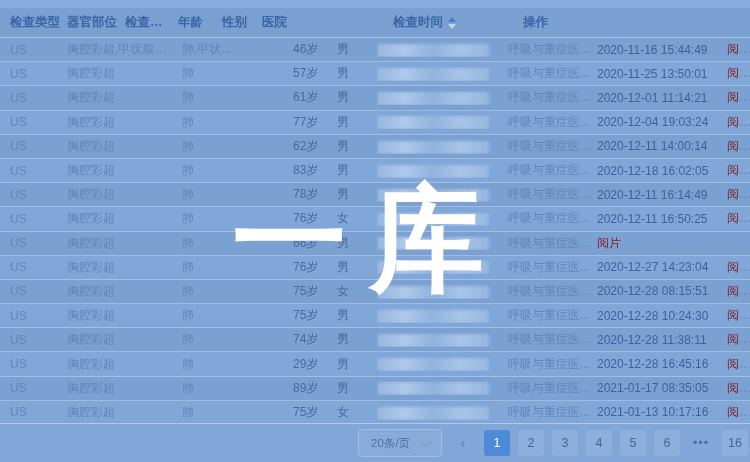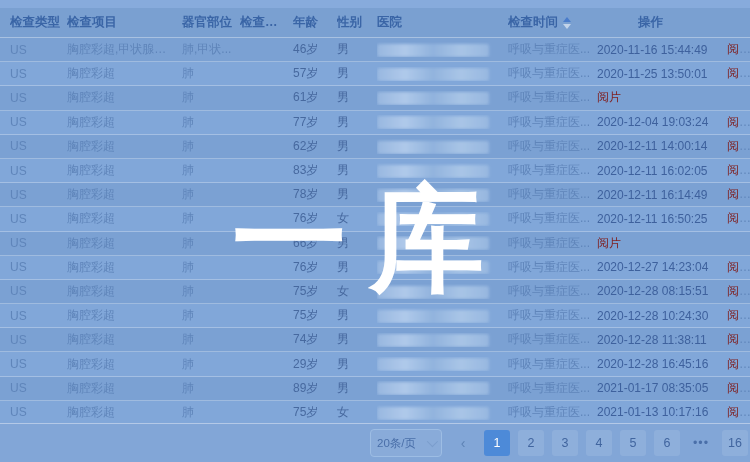--- a/index.html
+++ b/index.html
@@ -42,40 +42,39 @@
   .caret-down{width:0;height:0;border-left:4px solid transparent;border-right:4px solid transparent;
     border-top:5px solid rgba(255,255,255,.55);}
   
   .watermark{position:absolute;left:232px;top:182px;font-size:115px;line-height:1;
     font-weight:800;letter-spacing:22px;color:#ffffff;pointer-events:none;white-space:nowrap;}
   
   .footer{position:absolute;left:0;right:0;bottom:0;height:38px;background:#82a6d7;
     border-top:1px solid rgba(255,255,255,.4);display:flex;align-items:center;}
   .pager{margin-left:auto;display:flex;align-items:center;gap:8px;padding-right:2px;}
   .page-size{display:flex;align-items:center;justify-content:space-between;width:58px;height:26px;
-    border:1px solid #9dbde4;border-radius:4px;padding:0 6px;font-size:11.5px;color:#4a6fa9;
+    border:1px solid #9dbde4;border-radius:4px;padding:0 12px;font-size:11.5px;color:#4a6fa9;
     background:rgba(255,255,255,.06);cursor:pointer;}
   .chev{width:7px;height:7px;border-right:1.5px solid #7a9dcc;border-bottom:1.5px solid #7a9dcc;
     transform:rotate(45deg) translateY(-2px);}
   .pg{min-width:26px;height:26px;border:none;border-radius:3px;background:rgba(255,255,255,.10);
     color:#41659f;font-size:12.5px;font-family:inherit;cursor:pointer;padding:0 4px;}
   .pg.prev{background:transparent;font-size:14px;color:#5d82b5;}
   .pg.active{background:#4d8ad8;color:#ffffff;}
   .pg.dots{background:transparent;letter-spacing:1px;color:#4a6fa9;}
 </style>
 </head>
 <body>
 
 <div class="screen">
 
   <div class="top-strip"></div>
 
   <div class="thead">
     <div class="th c-type">检查类型</div>
-    <div class="th c-project">检查项目</div>
     <div class="th c-organ">器官部位</div>
     <div class="th c-method">检查方法</div>
     <div class="th c-age">年龄</div>
     <div class="th c-gender">性别</div>
     <div class="th c-hospital">医院</div>
     <div class="th c-time">
       <span>检查时间</span><span class="sort-caret">
           <span class="caret-up"></span>
           <span class="caret-down"></span>
         </span>
@@ -110,20 +109,21 @@
       </div>
       <div class="tr odd">
         <div class="td c-type">US</div>
         <div class="td c-project">胸腔彩超</div>
         <div class="td c-organ">肺</div>
         <div class="td c-method"></div>
         <div class="td c-age">61岁</div>
         <div class="td c-gender">男</div>
         <div class="td c-hospital"><span class="blur-block"></span></div>
         <div class="td c-dept">呼吸与重症医...</div>
+        <div class="td c-time">2020-12-01 11:14:21</div>
         <div class="td c-action"><a class="link">阅片</a></div>
       </div>
       <div class="tr even">
         <div class="td c-type">US</div>
         <div class="td c-project">胸腔彩超</div>
         <div class="td c-organ">肺</div>
         <div class="td c-method"></div>
         <div class="td c-age">77岁</div>
         <div class="td c-gender">男</div>
         <div class="td c-hospital"><span class="blur-block"></span></div>
@@ -145,21 +145,21 @@
       </div>
       <div class="tr even">
         <div class="td c-type">US</div>
         <div class="td c-project">胸腔彩超</div>
         <div class="td c-organ">肺</div>
         <div class="td c-method"></div>
         <div class="td c-age">83岁</div>
         <div class="td c-gender">男</div>
         <div class="td c-hospital"><span class="blur-block"></span></div>
         <div class="td c-dept">呼吸与重症医...</div>
-        <div class="td c-time">2020-12-11 16:02:05</div>
+        <div class="td c-time">2020-12-18 16:02:05</div>
         <div class="td c-action"><a class="link">阅片</a></div>
       </div>
       <div class="tr odd">
         <div class="td c-type">US</div>
         <div class="td c-project">胸腔彩超</div>
         <div class="td c-organ">肺</div>
         <div class="td c-method"></div>
         <div class="td c-age">78岁</div>
         <div class="td c-gender">男</div>
         <div class="td c-hospital"><span class="blur-block"></span></div>

